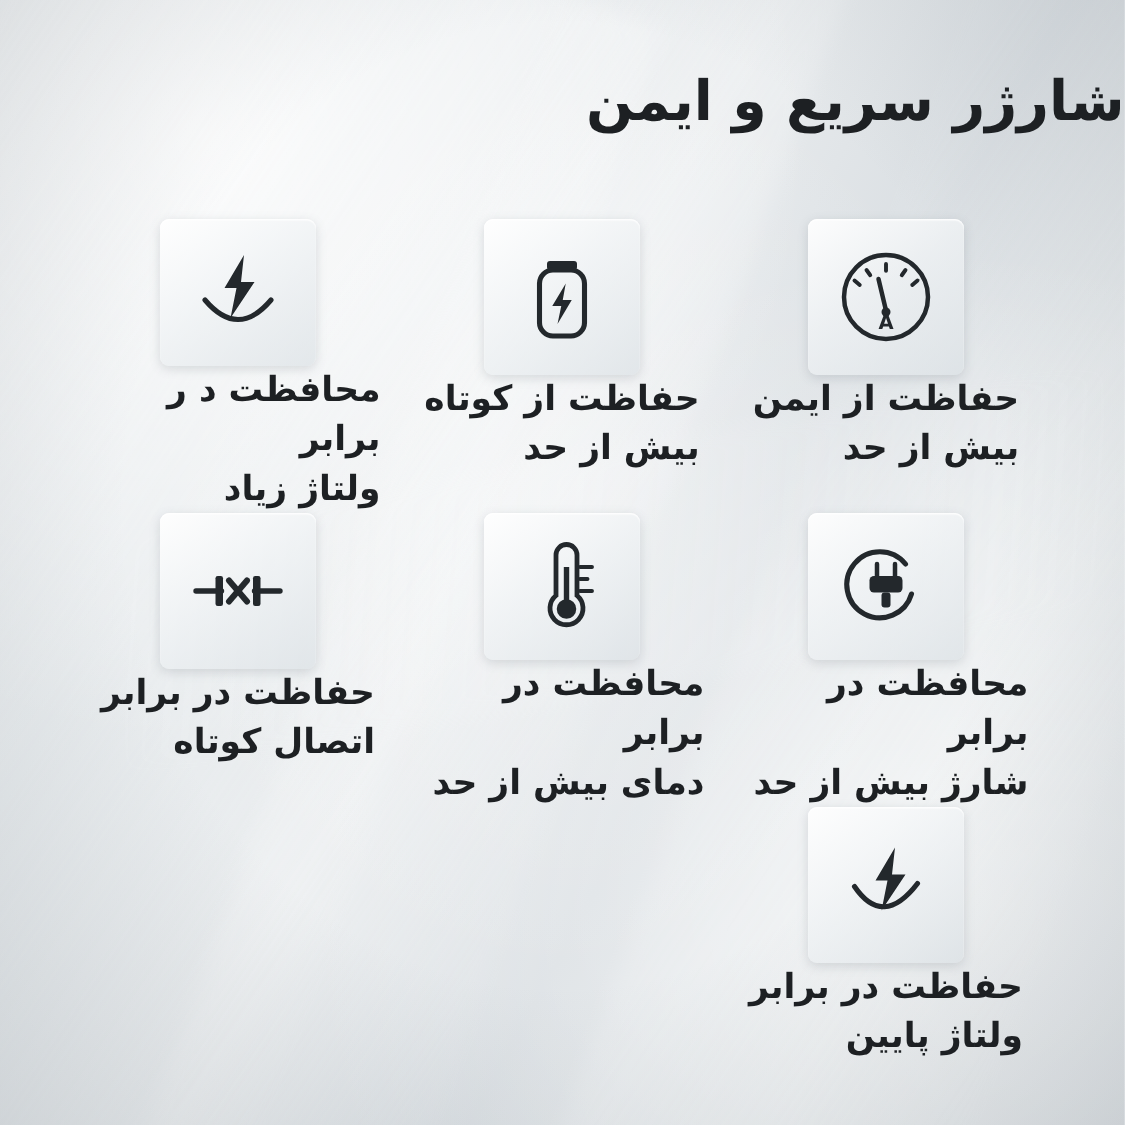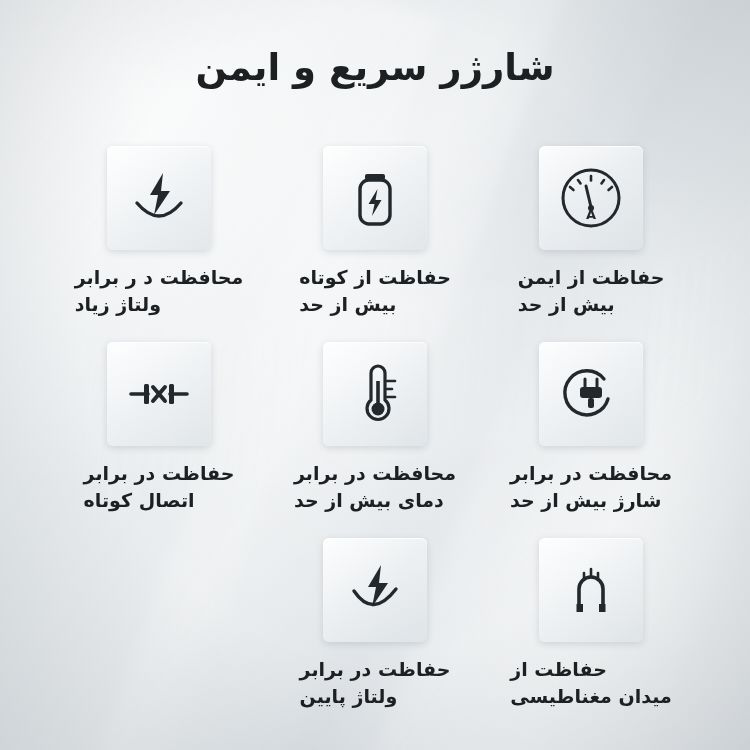--- a/index.html
+++ b/index.html
@@ -40,21 +40,20 @@
   .vignette {
     position: absolute;
     inset: 0;
     pointer-events: none;
     background: radial-gradient(ellipse at 50% 45%, rgba(255,255,255,0.25) 0%, rgba(150,160,168,0.0) 55%, rgba(120,130,138,0.22) 100%);
   }
 
   .title {
     position: relative;
     z-index: 3;
-    text-align: center;
     padding-top: 46px;
     font-size: 37px;
     font-weight: bold;
     color: #1d2023;
     letter-spacing: 0px;
     line-height: 1.2;
   }
 
   .grid {
     position: relative;
@@ -81,23 +80,22 @@
     border-radius: 6px;
     background: linear-gradient(145deg, rgba(255,255,255,0.92) 0%, rgba(240,243,245,0.75) 45%, rgba(219,225,229,0.70) 100%);
     box-shadow: 0 2px 7px rgba(90,100,110,0.20), inset 0 1px 1px rgba(255,255,255,0.9);
     display: flex;
     align-items: center;
     justify-content: center;
   }
   .icon-box svg { display: block; }
 
   .caption {
-    margin-top: 14px;
-    text-align: left;
-    font-size: 19px;
+    text-align: right;
+    font-size: 23px;
     font-weight: bold;
     color: #1d2023;
     line-height: 1.42;
     max-width: 190px;
     white-space: pre-line;
   }
 </style>
 </head>
 <body>
 
@@ -197,36 +195,20 @@
             <line x1="29" y1="28" x2="41" y2="42"></line>
             <line x1="41" y1="28" x2="29" y2="42"></line>
           </g>
         </svg>
       </div>
       <div class="caption">حفاظت در برابر
 اتصال کوتاه</div>
     </div>
 
 
-    <div class="cell">
-      <div class="icon-box">
-        <svg width="70" height="70" viewBox="0 0 70 70" aria-hidden="true">
-          <path d="M23 52 V34 a12 12 0 0 1 24 0 V52" fill="none" stroke="#23282c" stroke-width="3.6" stroke-linecap="round"></path>
-          <rect x="20.5" y="49" width="6.5" height="8" fill="#23282c"></rect>
-          <rect x="43" y="49" width="6.5" height="8" fill="#23282c"></rect>
-          <g stroke="#23282c" stroke-width="2.6" stroke-linecap="round">
-            <line x1="28" y1="18" x2="28" y2="25"></line>
-            <line x1="35" y1="14" x2="35" y2="22"></line>
-            <line x1="42" y1="18" x2="42" y2="25"></line>
-          </g>
-        </svg>
-      </div>
-      <div class="caption">حفاظت از
-میدان مغناطیسی</div>
-    </div>
 
     <div class="cell">
       <div class="icon-box">
         <svg width="70" height="70" viewBox="0 0 70 70" aria-hidden="true">
           <path d="M41 10 L28 32 L36 32 L32 52 L48 28 L39 28 Z" fill="#23282c"></path>
           <path d="M14 36 Q33 64 56 34" fill="none" stroke="#23282c" stroke-width="3.4" stroke-linecap="round"></path>
         </svg>
       </div>
       <div class="caption">حفاظت در برابر
 ولتاژ پایین</div>

